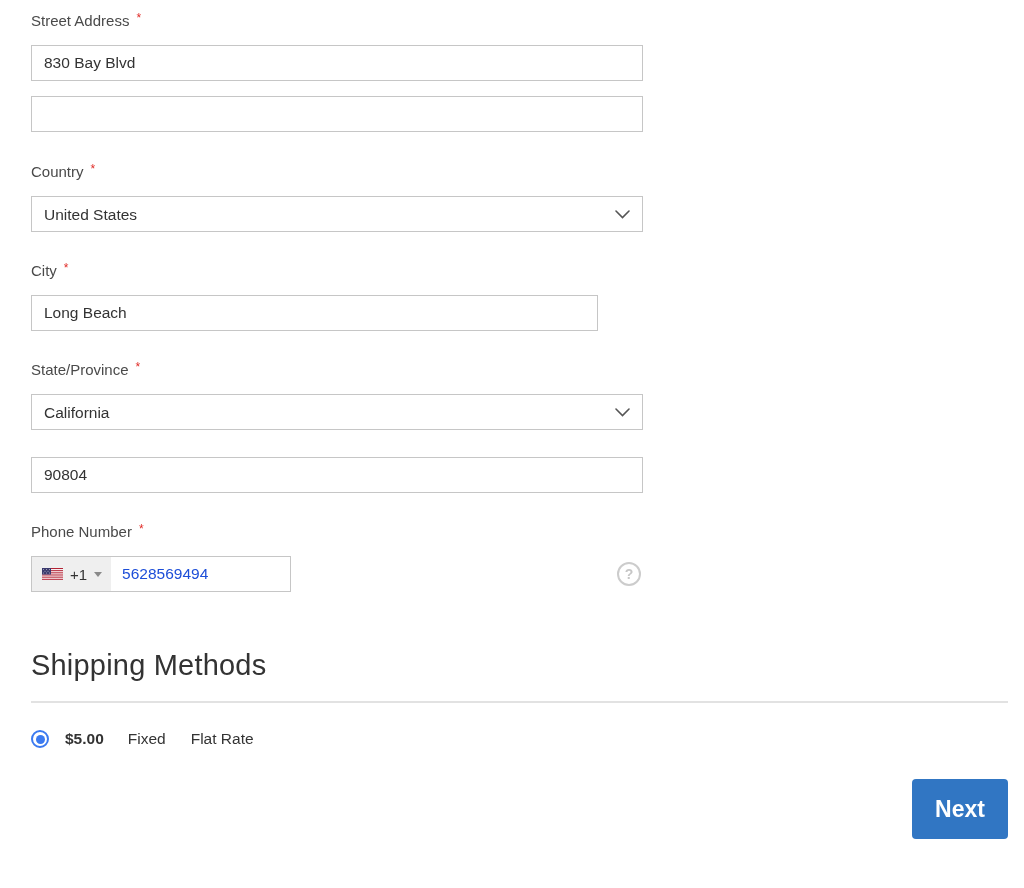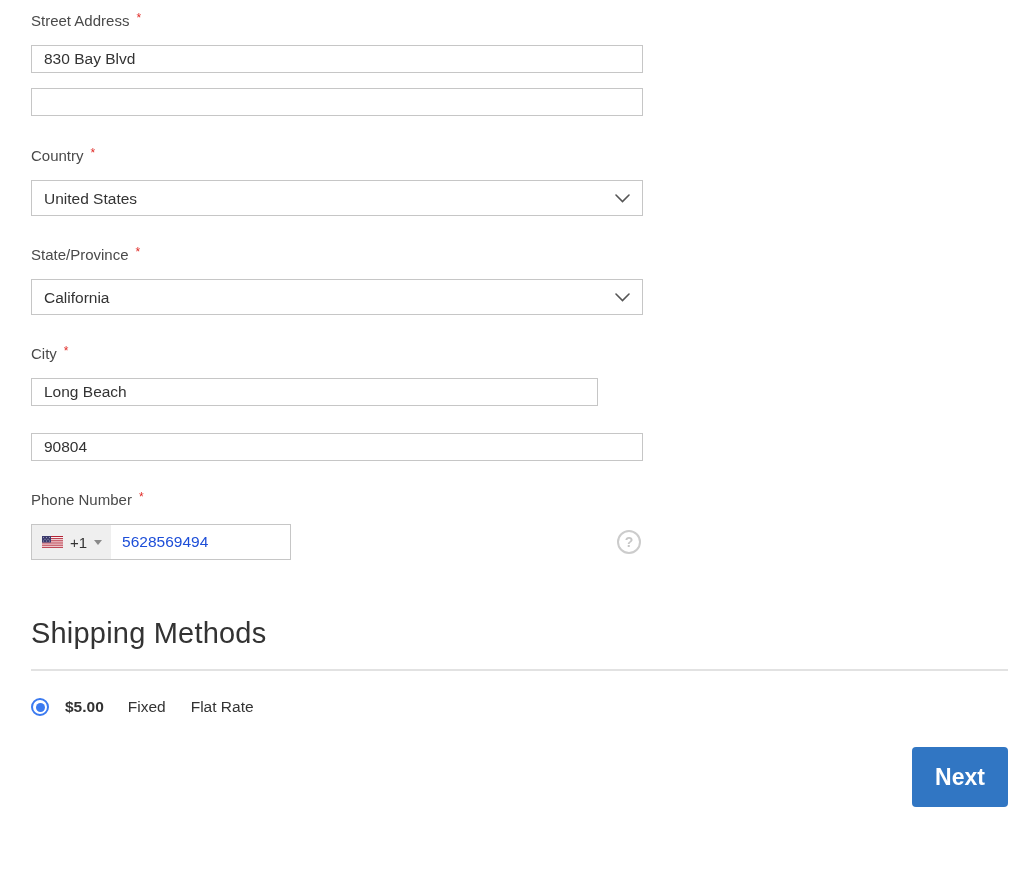--- a/index.html
+++ b/index.html
@@ -22,21 +22,21 @@
   .req {
     color: var(--required-red, #e02b27);
     font-size: 12px;
     margin-left: 7px;
     vertical-align: 4px;
   }
 
   .text-input {
     display: block;
     box-sizing: border-box;
-    width: 612px; height: 28px;
+    width: 612px; height: 36px;
     border: 1px solid #c6c6c6;
     background: #fff;
     padding: 0 12px;
     font-family: "Liberation Sans", sans-serif;
     font-size: 15.5px;
     color: #333;
     outline: none;
   }
   .text-input.city { width: 567px; }
 
@@ -184,36 +184,36 @@
         </select>
         <span class="select-chevron">
           <svg width="15" height="9" viewBox="0 0 15 9">
               <path d="M1 1l6.5 6.5L14 1" stroke="#555" stroke-width="1.6" fill="none" stroke-linecap="round"></path>
             </svg>
         </span>
       </div>
     </div>
 
     <div class="field-block">
+      <label class="field-label"><span>City</span><span class="req">*</span></label>
+      <input class="text-input city" type="text" value="Long Beach" style="">
+    </div>
+
+    <div class="field-block">
       <label class="field-label"><span>State/Province</span><span class="req">*</span></label>
       <div class="select-wrap">
         <select class="select-input">
           <option>California</option>
         </select>
         <span class="select-chevron">
           <svg width="15" height="9" viewBox="0 0 15 9">
               <path d="M1 1l6.5 6.5L14 1" stroke="#555" stroke-width="1.6" fill="none" stroke-linecap="round"></path>
             </svg>
         </span>
       </div>
-    </div>
-
-    <div class="field-block">
-      <label class="field-label"><span>City</span><span class="req">*</span></label>
-      <input class="text-input city" type="text" value="Long Beach" style="">
     </div>
 
     <div class="field-block">
       <input class="text-input" type="text" value="90804" style="">
     </div>
 
     <div>
       <label class="field-label"><span>Phone Number</span><span class="req">*</span></label>
       <div class="phone-row">
         <div class="phone-group">

